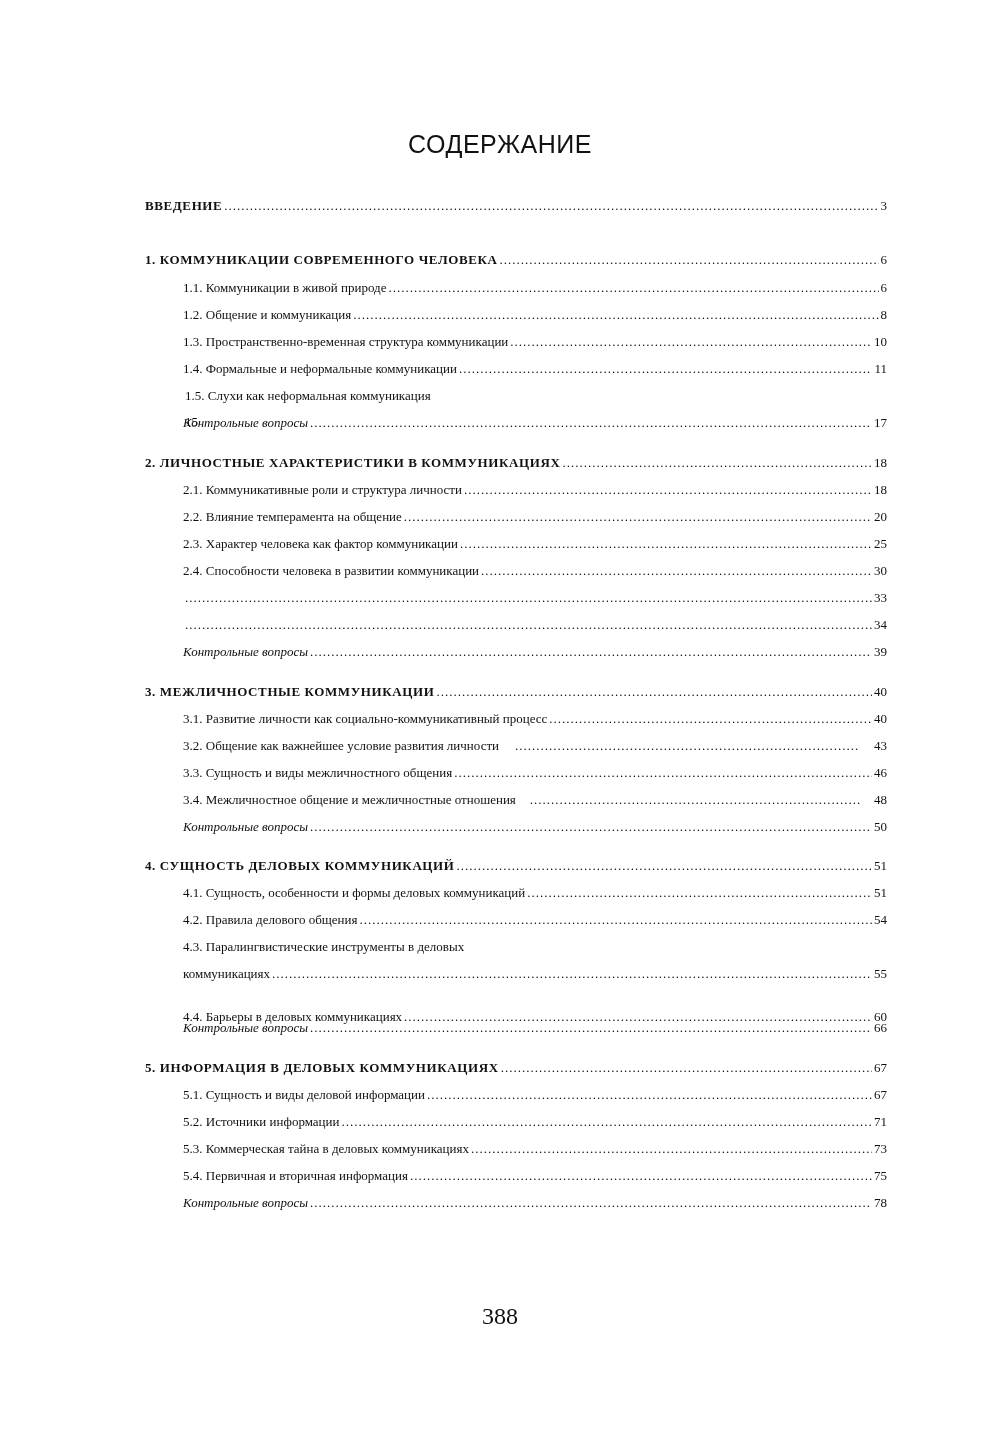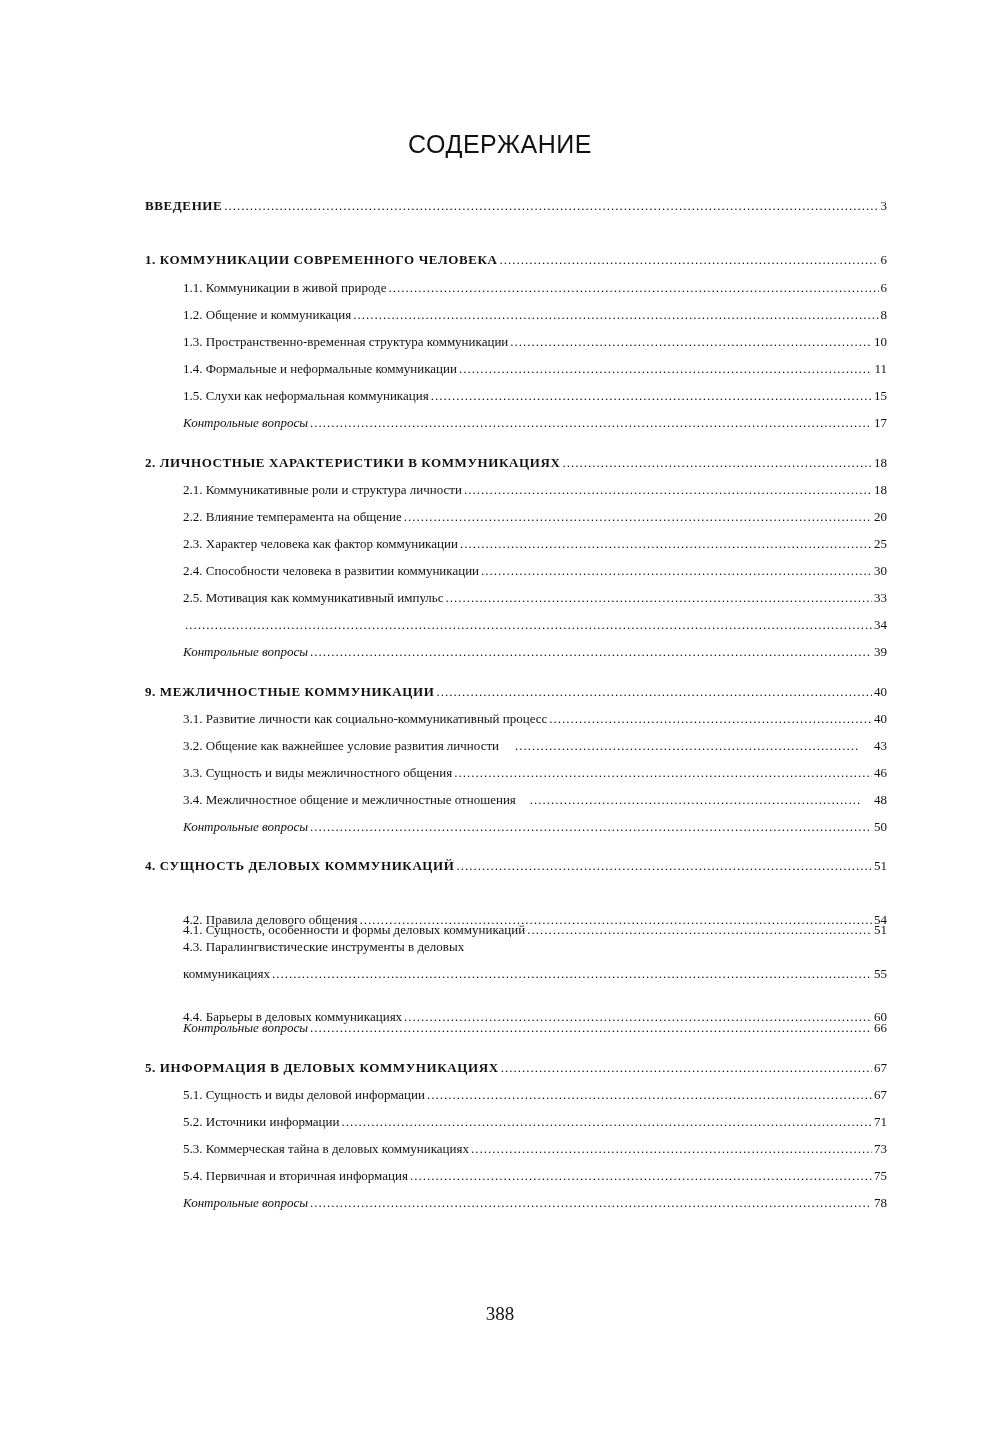--- a/index.html
+++ b/index.html
@@ -12,21 +12,21 @@
          font-size:13px; line-height:26px; height:26px; white-space:nowrap; }
   .row.chapter { font-weight:bold; letter-spacing:0.6px; }
   .row.sub { padding-left:38px; width:704px; }
   .row.q { padding-left:38px; width:704px; font-style:italic; }
   .row.cont { padding-left:38px; width:704px; }
   .lbl { flex:0 0 auto; }
   .dots { flex:1 1 auto; overflow:hidden; margin:0 2px; font-weight:normal; font-style:normal; letter-spacing:1px; }
   .dots::before { content:"........................................................................................................................................................................................................................"; }
   .pg { flex:0 0 auto; font-weight:normal; font-style:normal; letter-spacing:0; }
   .row.plain { display:block; }
-  .pagenum { position:absolute; top:1303px; left:0; width:1000px; text-align:center; font-size:19px; }
+  .pagenum { position:absolute; top:1303px; left:0; width:1000px; text-align:center; font-size:24px; }
 </style>
 </head>
 <body>
 
 <div class="page">
 
   <div class="title">СОДЕРЖАНИЕ</div>
 
   <div class="toc" style="top:0;">
 
@@ -54,21 +54,21 @@
     <div class="row sub" style="top:329px;">
       <span class="lbl">1.3. Пространственно-временная структура коммуникации</span>
       <span class="dots"></span>
       <span class="pg">10</span>
     </div>
     <div class="row sub" style="top:356px;">
       <span class="lbl">1.4. Формальные и неформальные коммуникации</span>
       <span class="dots"></span>
       <span class="pg">11</span>
     </div>
-    <div class="row sub" style="top:383px;">
+    <div class="row sub" style="top:383px;flex-direction:column;">
       <span class="lbl">1.5. Слухи как неформальная коммуникация</span>
       <span class="dots"></span>
       <span class="pg">15</span>
     </div>
     <div class="row q" style="top:410px;">
       <span class="lbl">Контрольные вопросы</span>
       <span class="dots"></span>
       <span class="pg">17</span>
     </div>
 
@@ -91,36 +91,35 @@
       <span class="lbl">2.3. Характер человека как фактор коммуникации</span>
       <span class="dots"></span>
       <span class="pg">25</span>
     </div>
     <div class="row sub" style="top:558px;">
       <span class="lbl">2.4. Способности человека в развитии коммуникации</span>
       <span class="dots"></span>
       <span class="pg">30</span>
     </div>
     <div class="row sub" style="top:585px;">
-      <span class="lbl">2.5. Мотивация как коммуникативный импульс</span>
       <span class="dots"></span>
       <span class="pg">33</span>
     </div>
     <div class="row sub" style="top:612px;">
       <span class="dots"></span>
       <span class="pg">34</span>
     </div>
     <div class="row q" style="top:639px;">
       <span class="lbl">Контрольные вопросы</span>
       <span class="dots"></span>
       <span class="pg">39</span>
     </div>
 
     <div class="row chapter" style="top:679px;">
-      <span class="lbl">9. МЕЖЛИЧНОСТНЫЕ КОММУНИКАЦИИ</span>
+      <span class="lbl">3. МЕЖЛИЧНОСТНЫЕ КОММУНИКАЦИИ</span>
       <span class="dots"></span>
       <span class="pg">40</span>
     </div>
     <div class="row sub" style="top:706px;">
       <span class="lbl">3.1. Развитие личности как социально-коммуникативный процесс</span>
       <span class="dots"></span>
       <span class="pg">40</span>
     </div>
     <div class="row sub" style="top:733px;gap:14px;">
       <span class="lbl">3.2. Общение как важнейшее условие развития личности</span>
@@ -141,21 +140,21 @@
       <span class="lbl">Контрольные вопросы</span>
       <span class="dots"></span>
       <span class="pg">50</span>
     </div>
 
     <div class="row chapter" style="top:853px;">
       <span class="lbl">4. СУЩНОСТЬ ДЕЛОВЫХ КОММУНИКАЦИЙ</span>
       <span class="dots"></span>
       <span class="pg">51</span>
     </div>
-    <div class="row sub" style="top:880px;margin-top:37px;">
+    <div class="row sub" style="top:880px;">
       <span class="lbl">4.1. Сущность, особенности и формы деловых коммуникаций</span>
       <span class="dots"></span>
       <span class="pg">51</span>
     </div>
     <div class="row sub" style="top:907px;">
       <span class="lbl">4.2. Правила делового общения</span>
       <span class="dots"></span>
       <span class="pg">54</span>
     </div>
     <div class="row sub plain" style="top:934px;">

